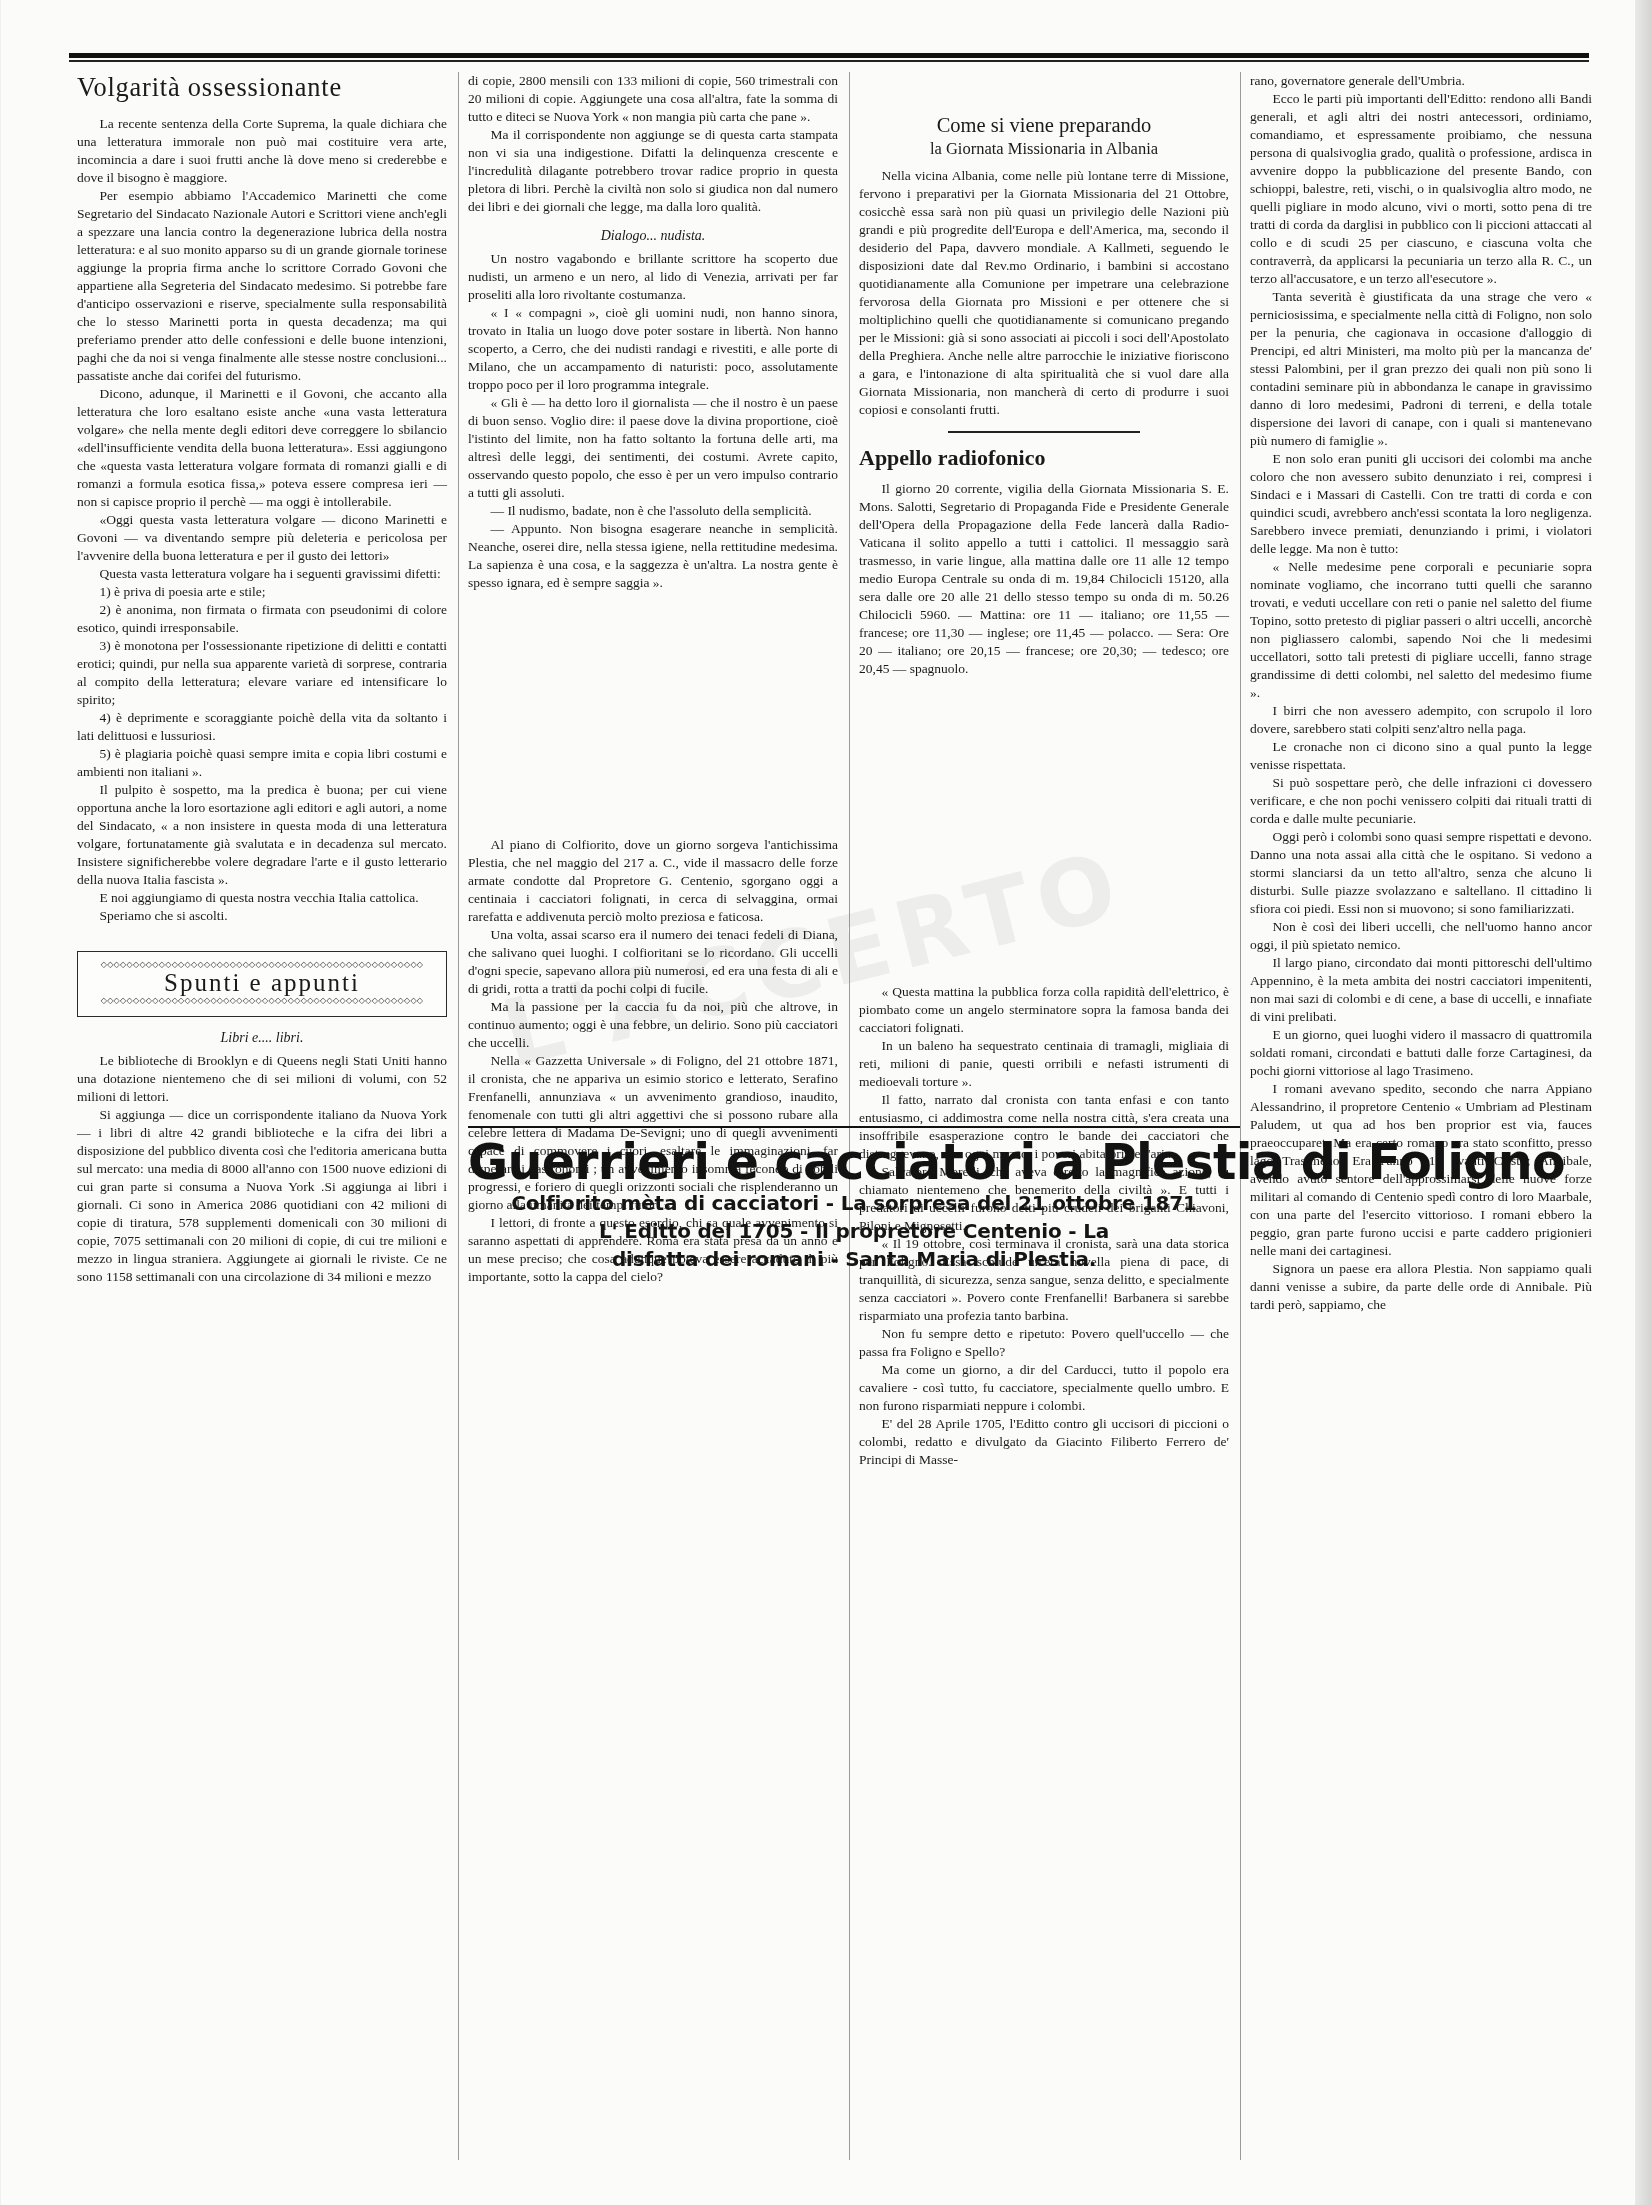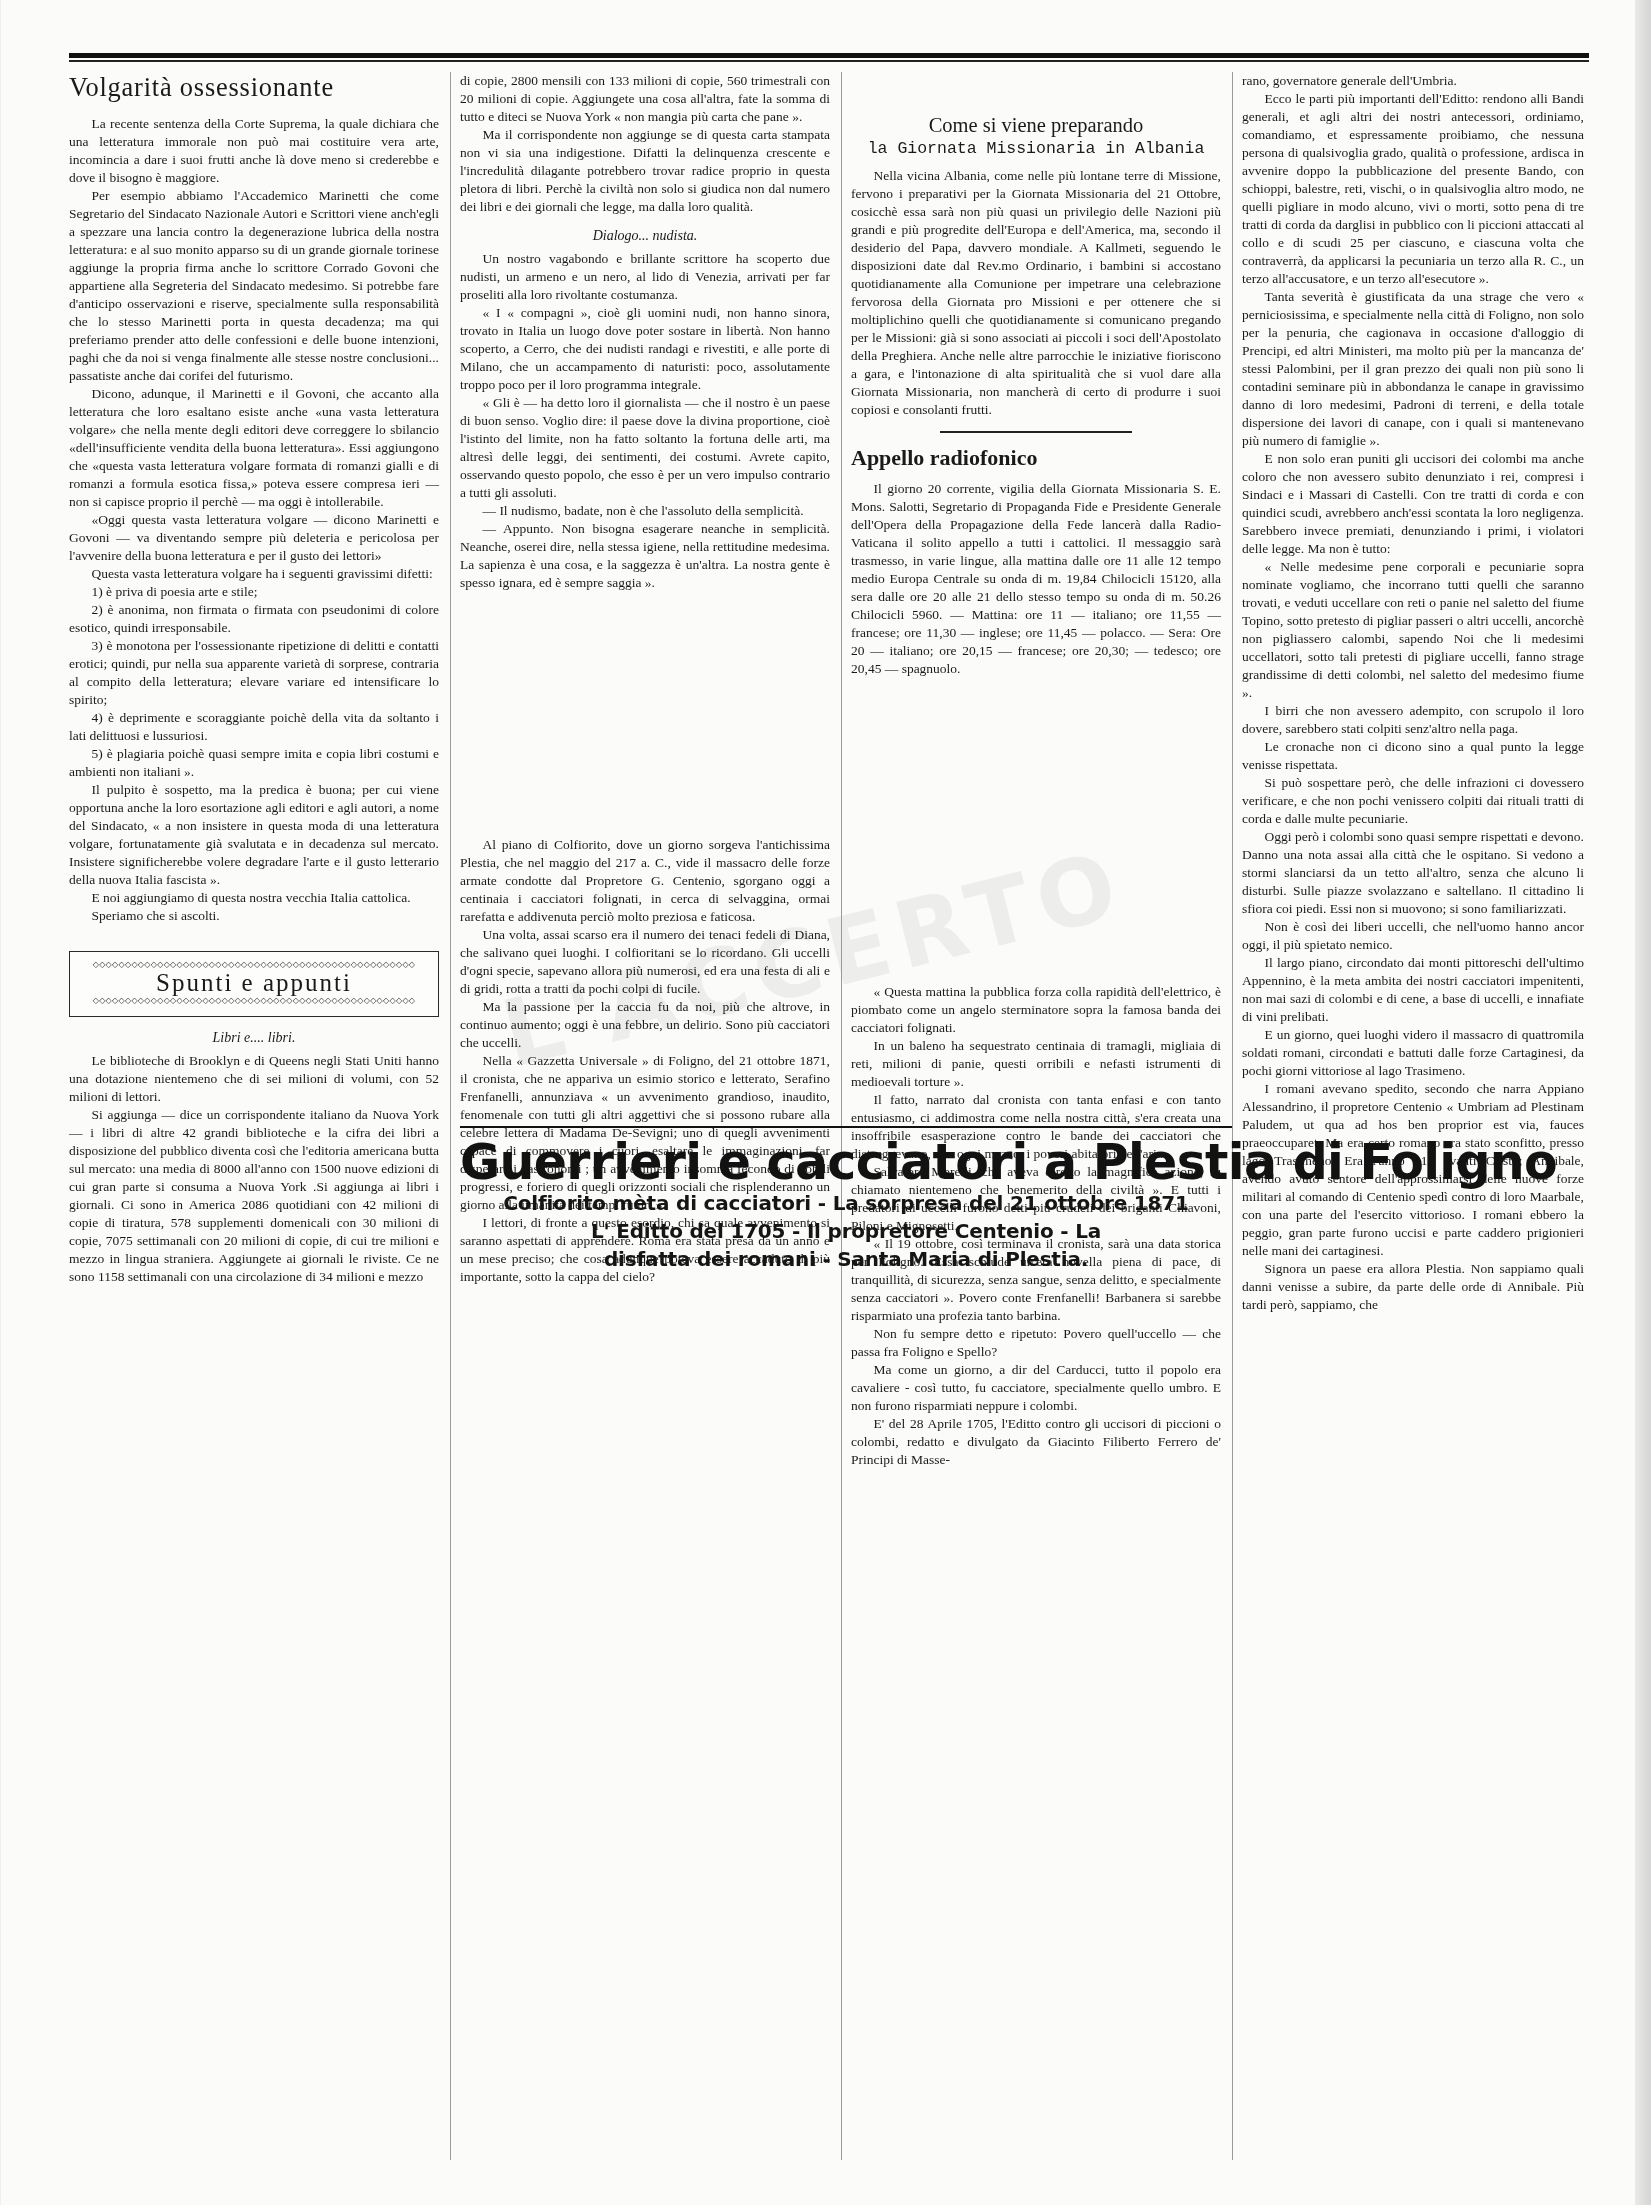--- a/index.html
+++ b/index.html
@@ -39,21 +39,21 @@
   }
   .rule-top-thin {
     position: absolute;
     left: 0; top: 7.3px;
     width: 1520px; height: 1.3px;
     background: #222;
   }
   
   .cols {
     position: absolute;
-    left: 0;
+    left: 8px;
     top: 18.5px;
     width: 1520px;
     height: 2088px;
   }
   .col {
     position: absolute;
     top: 0;
     width: 370px;
     height: 2088px;
   }
@@ -168,21 +168,20 @@
     margin-bottom: 6.6px;
     margin-top: 41px;
   }
   .sec-head-1 {
     font-size: 20.5px;
     line-height: 25px;
   }
   .sec-head-2 {
     font-size: 16.5px;
     line-height: 22.5px;
-    font-family: Liberation Mono, monospace;
   }
   .appello-head {
     font-size: 22px;
     margin: 4px 0 9.2px 0;
   }
   
   .clip-edge {
     position: absolute;
     right: 0;
     top: 0;

